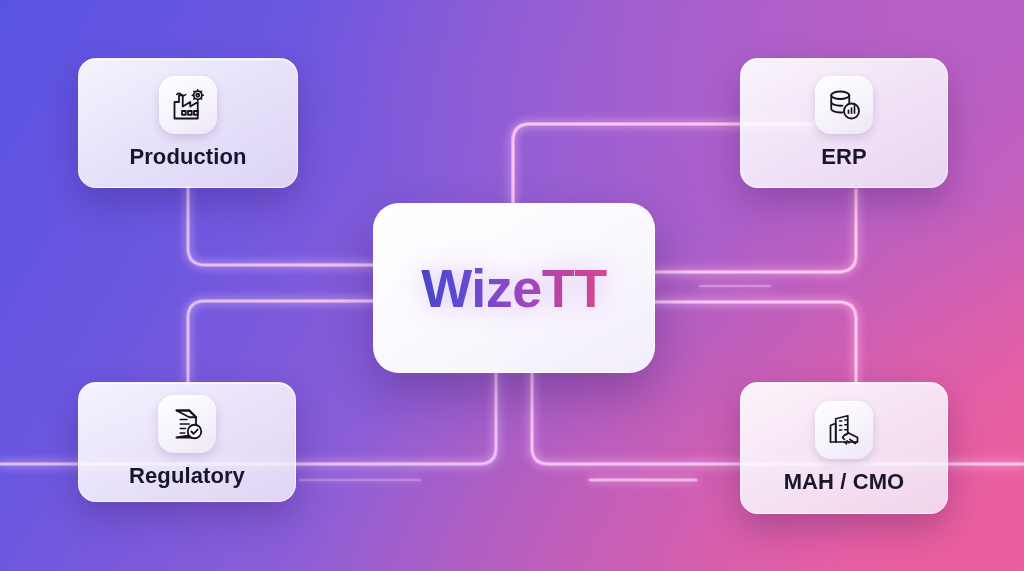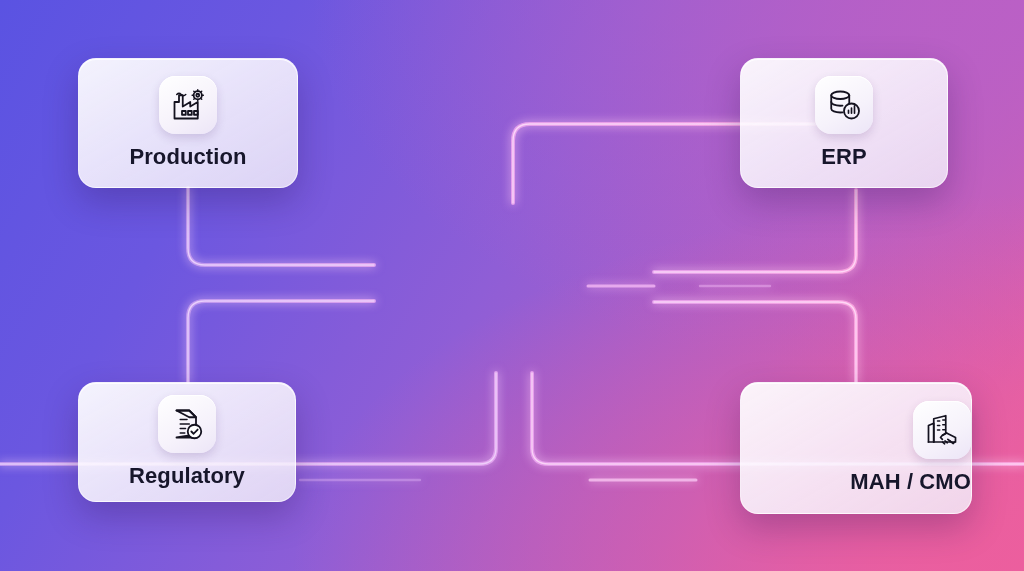--- a/index.html
+++ b/index.html
@@ -36,21 +36,21 @@
   }
   .icon-tile svg { width:36px; height:36px; display:block; }
   .card-label {
     font-size:22px; font-weight:700; color:#17162b;
     letter-spacing:0.1px; white-space:nowrap;
   }
 
   #card-production { left:78px;  top:58px;  width:220px; height:130px; }
   #card-erp        { left:740px; top:58px;  width:208px; height:130px; }
   #card-regulatory { left:78px;  top:382px; width:218px; height:120px; }
-  #card-mah        { left:740px; top:382px; width:232px; height:132px;align-items:flex-end; }
+  #card-mah        { left:740px; top:382px; width:208px; height:132px; }
 
   #card-hub {
     position:absolute; left:373px; top:203px; width:282px; height:170px;
     border-radius:26px;
     background:linear-gradient(150deg,#ffffff 0%,#fbf9fe 50%,#f2edfb 100%);
     border:1px solid rgba(255,255,255,0.7);
     box-shadow:0 20px 46px rgba(44,14,78,0.30), inset 0 1px 0 rgba(255,255,255,0.95);
     display:flex; align-items:center; justify-content:center;
   }
   #hub-logo {
@@ -141,20 +141,23 @@
         <circle cx="37" cy="11" r="5.5"></circle>
         <circle cx="37" cy="11" r="2"></circle>
         <path d="M37 3.5 v2 M37 16.5 v2 M29.5 11 h2 M42.5 11 h2
                  M31.7 5.7 l1.4 1.4 M40.9 14.9 l1.4 1.4
                  M42.3 5.7 l-1.4 1.4 M33.1 14.9 l-1.4 1.4" stroke-width="1.9"></path>
       </svg>
     </div>
     <div class="card-label">Production</div>
   </div>
 
+  <div id="card-hub">
+    <div id="hub-logo">WizeTT</div>
+  </div>
 
   <div class="card" id="card-regulatory">
     <div class="icon-tile">
       <svg viewBox="0 0 48 48" fill="none" stroke="#14121f" stroke-width="2.4" stroke-linecap="round" stroke-linejoin="round">
         <path d="M10 6 h17 l9 9 v14.5 M36 38 v4 H10 Z"></path>
         <path d="M10 6 h17 l9 9 h-9 Z"></path>
         <path d="M15 18 h9 M15 24 h12 M15 30 h7 M15 36 h6" stroke-width="2.1"></path>
         <circle cx="34" cy="34" r="9" fill="#ffffff"></circle>
         <path d="M29.8 34 l3 3 l5.4-5.6" stroke-width="2.4"></path>
       </svg>

